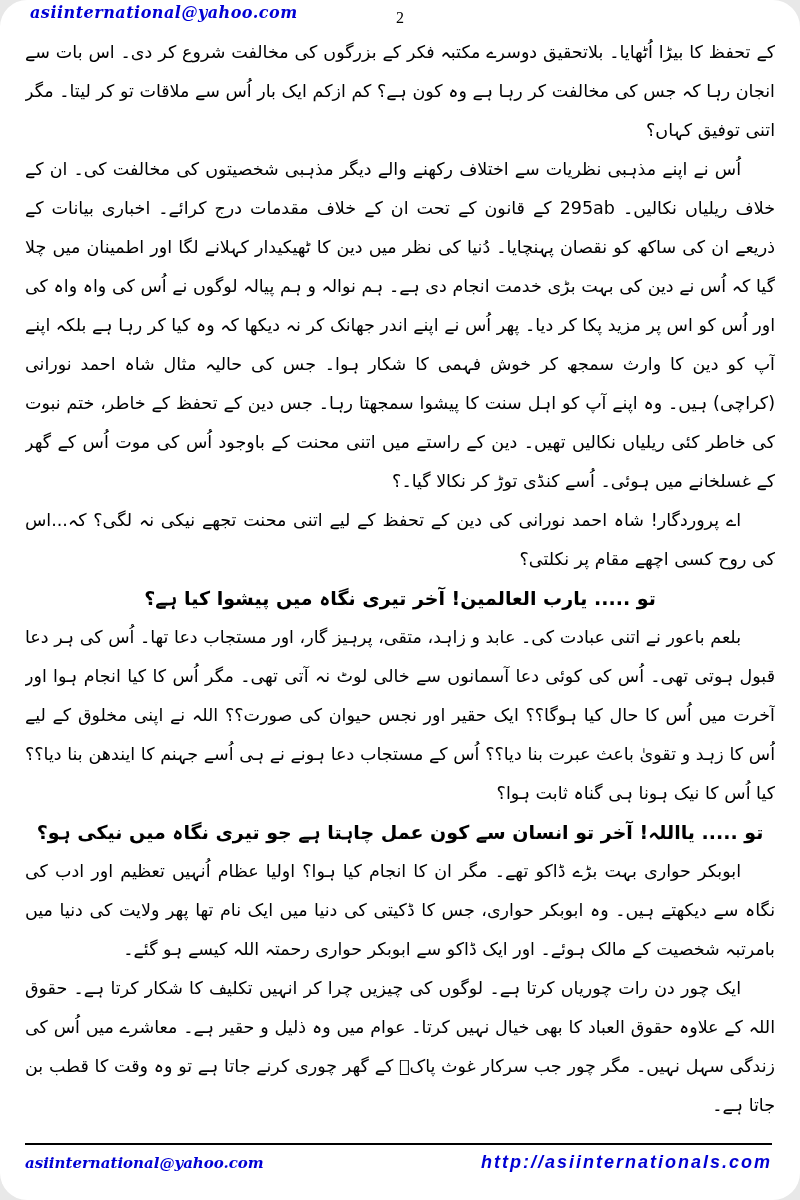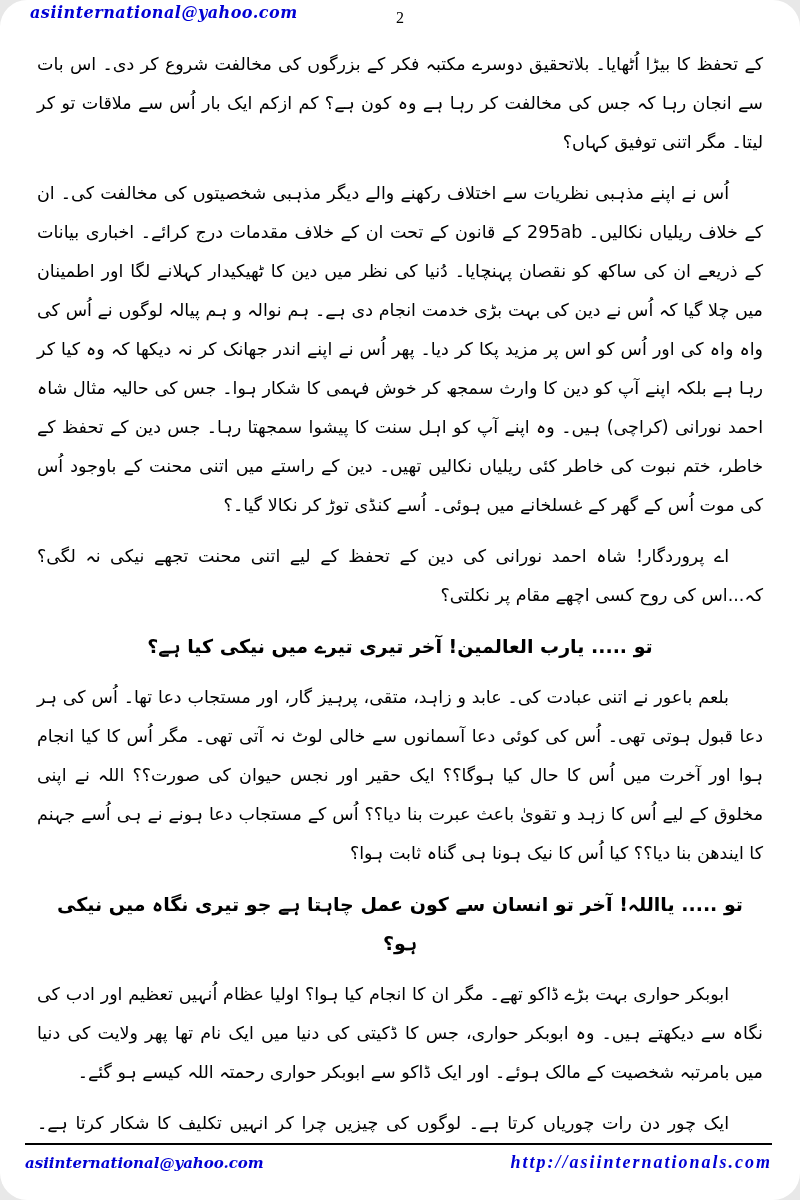--- a/index.html
+++ b/index.html
@@ -40,21 +40,21 @@
     top: 33px;
     right: 25px;
     left: 25px;
     height: 1100px;
     overflow: hidden;
     direction: rtl;
     text-align: justify;
     font-size: 17.5px;
     line-height: 39px;
   }
-  .content p { margin: 12px; padding: 0; }
+  .content p { margin: 0; padding: 0; }
   .para-indent { text-indent: 34px; }
   .center-bold {
     text-align: center;
     font-weight: bold;
     font-size: 19px;
   }
   .footer {
     position: absolute;
     left: 25px;
     right: 28px;
@@ -67,41 +67,41 @@
   }
   .footer-email {
     color: #0000d4;
     font-family: "DejaVu Serif", serif;
     font-style: italic;
     font-weight: bold;
     font-size: 15px;
   }
   .footer-url {
     color: #0000d4;
-    font-family: Liberation Serif, serif;
+    font-family: Liberation Sans, sans-serif;
     font-style: italic;
     font-weight: bold;
     font-size: 18px;
     letter-spacing: 2px;
   }
 </style>
 </head>
 <body>
 
 <div class="page">
 
   <div class="header-email">asiinternational@yahoo.com</div>
 
   <div class="page-number">2</div>
 
   <div class="content">
     <p class="para plain">کے تحفظ کا بیڑا اُٹھایا۔ بلاتحقیق دوسرے مکتبہ فکر کے بزرگوں کی مخالفت شروع کر دی۔ اس بات سے انجان رہا کہ جس کی مخالفت کر رہا ہے وہ کون ہے؟ کم ازکم ایک بار اُس سے ملاقات تو کر لیتا۔ مگر اتنی توفیق کہاں؟</p>
     <p class="para para-indent">اُس نے اپنے مذہبی نظریات سے اختلاف رکھنے والے دیگر مذہبی شخصیتوں کی مخالفت کی۔ ان کے خلاف ریلیاں نکالیں۔ 295ab کے قانون کے تحت ان کے خلاف مقدمات درج کرائے۔ اخباری بیانات کے ذریعے ان کی ساکھ کو نقصان پہنچایا۔ دُنیا کی نظر میں دین کا ٹھیکیدار کہلانے لگا اور اطمینان میں چلا گیا کہ اُس نے دین کی بہت بڑی خدمت انجام دی ہے۔ ہم نوالہ و ہم پیالہ لوگوں نے اُس کی واہ واہ کی اور اُس کو اس پر مزید پکا کر دیا۔ پھر اُس نے اپنے اندر جھانک کر نہ دیکھا کہ وہ کیا کر رہا ہے بلکہ اپنے آپ کو دین کا وارث سمجھ کر خوش فہمی کا شکار ہوا۔ جس کی حالیہ مثال شاہ احمد نورانی (کراچی) ہیں۔ وہ اپنے آپ کو اہل سنت کا پیشوا سمجھتا رہا۔ جس دین کے تحفظ کے خاطر، ختم نبوت کی خاطر کئی ریلیاں نکالیں تھیں۔ دین کے راستے میں اتنی محنت کے باوجود اُس کی موت اُس کے گھر کے غسلخانے میں ہوئی۔ اُسے کنڈی توڑ کر نکالا گیا۔؟</p>
     <p class="para para-indent">اے پروردگار! شاہ احمد نورانی کی دین کے تحفظ کے لیے اتنی محنت تجھے نیکی نہ لگی؟ کہ...اس کی روح کسی اچھے مقام پر نکلتی؟</p>
-    <p class="para center-bold">تو ..... یارب العالمین! آخر تیری تیرے میں نیکی کیا ہے؟</p>
+    <p class="para center-bold">تو ..... یارب العالمین! آخر تیری نگاہ میں پیشوا کیا ہے؟</p>
     <p class="para para-indent">بلعم باعور نے اتنی عبادت کی۔ عابد و زاہد، متقی، پرہیز گار، اور مستجاب دعا تھا۔ اُس کی ہر دعا قبول ہوتی تھی۔ اُس کی کوئی دعا آسمانوں سے خالی لوٹ نہ آتی تھی۔ مگر اُس کا کیا انجام ہوا اور آخرت میں اُس کا حال کیا ہوگا؟؟ ایک حقیر اور نجس حیوان کی صورت؟؟ اللہ نے اپنی مخلوق کے لیے اُس کا زہد و تقویٰ باعث عبرت بنا دیا؟؟ اُس کے مستجاب دعا ہونے نے ہی اُسے جہنم کا ایندھن بنا دیا؟؟ کیا اُس کا نیک ہونا ہی گناہ ثابت ہوا؟</p>
     <p class="para center-bold">تو ..... یااللہ! آخر تو انسان سے کون عمل چاہتا ہے جو تیری نگاہ میں نیکی ہو؟</p>
     <p class="para para-indent">ابوبکر حواری بہت بڑے ڈاکو تھے۔ مگر ان کا انجام کیا ہوا؟ اولیا عظام اُنہیں تعظیم اور ادب کی نگاہ سے دیکھتے ہیں۔ وہ ابوبکر حواری، جس کا ڈکیتی کی دنیا میں ایک نام تھا پھر ولایت کی دنیا میں بامرتبہ شخصیت کے مالک ہوئے۔ اور ایک ڈاکو سے ابوبکر حواری رحمتہ اللہ کیسے ہو گئے۔</p>
     <p class="para para-indent">ایک چور دن رات چوریاں کرتا ہے۔ لوگوں کی چیزیں چرا کر انہیں تکلیف کا شکار کرتا ہے۔ حقوق اللہ کے علاوہ حقوق العباد کا بھی خیال نہیں کرتا۔ عوام میں وہ ذلیل و حقیر ہے۔ معاشرے میں اُس کی زندگی سہل نہیں۔ مگر چور جب سرکار غوث پاکؒ کے گھر چوری کرنے جاتا ہے تو وہ وقت کا قطب بن جاتا ہے۔</p>
 
   </div>
 
   <div class="footer">
     <span class="footer-email">asiinternational@yahoo.com</span>
     <span class="footer-url">http://asiinternationals.com</span>

